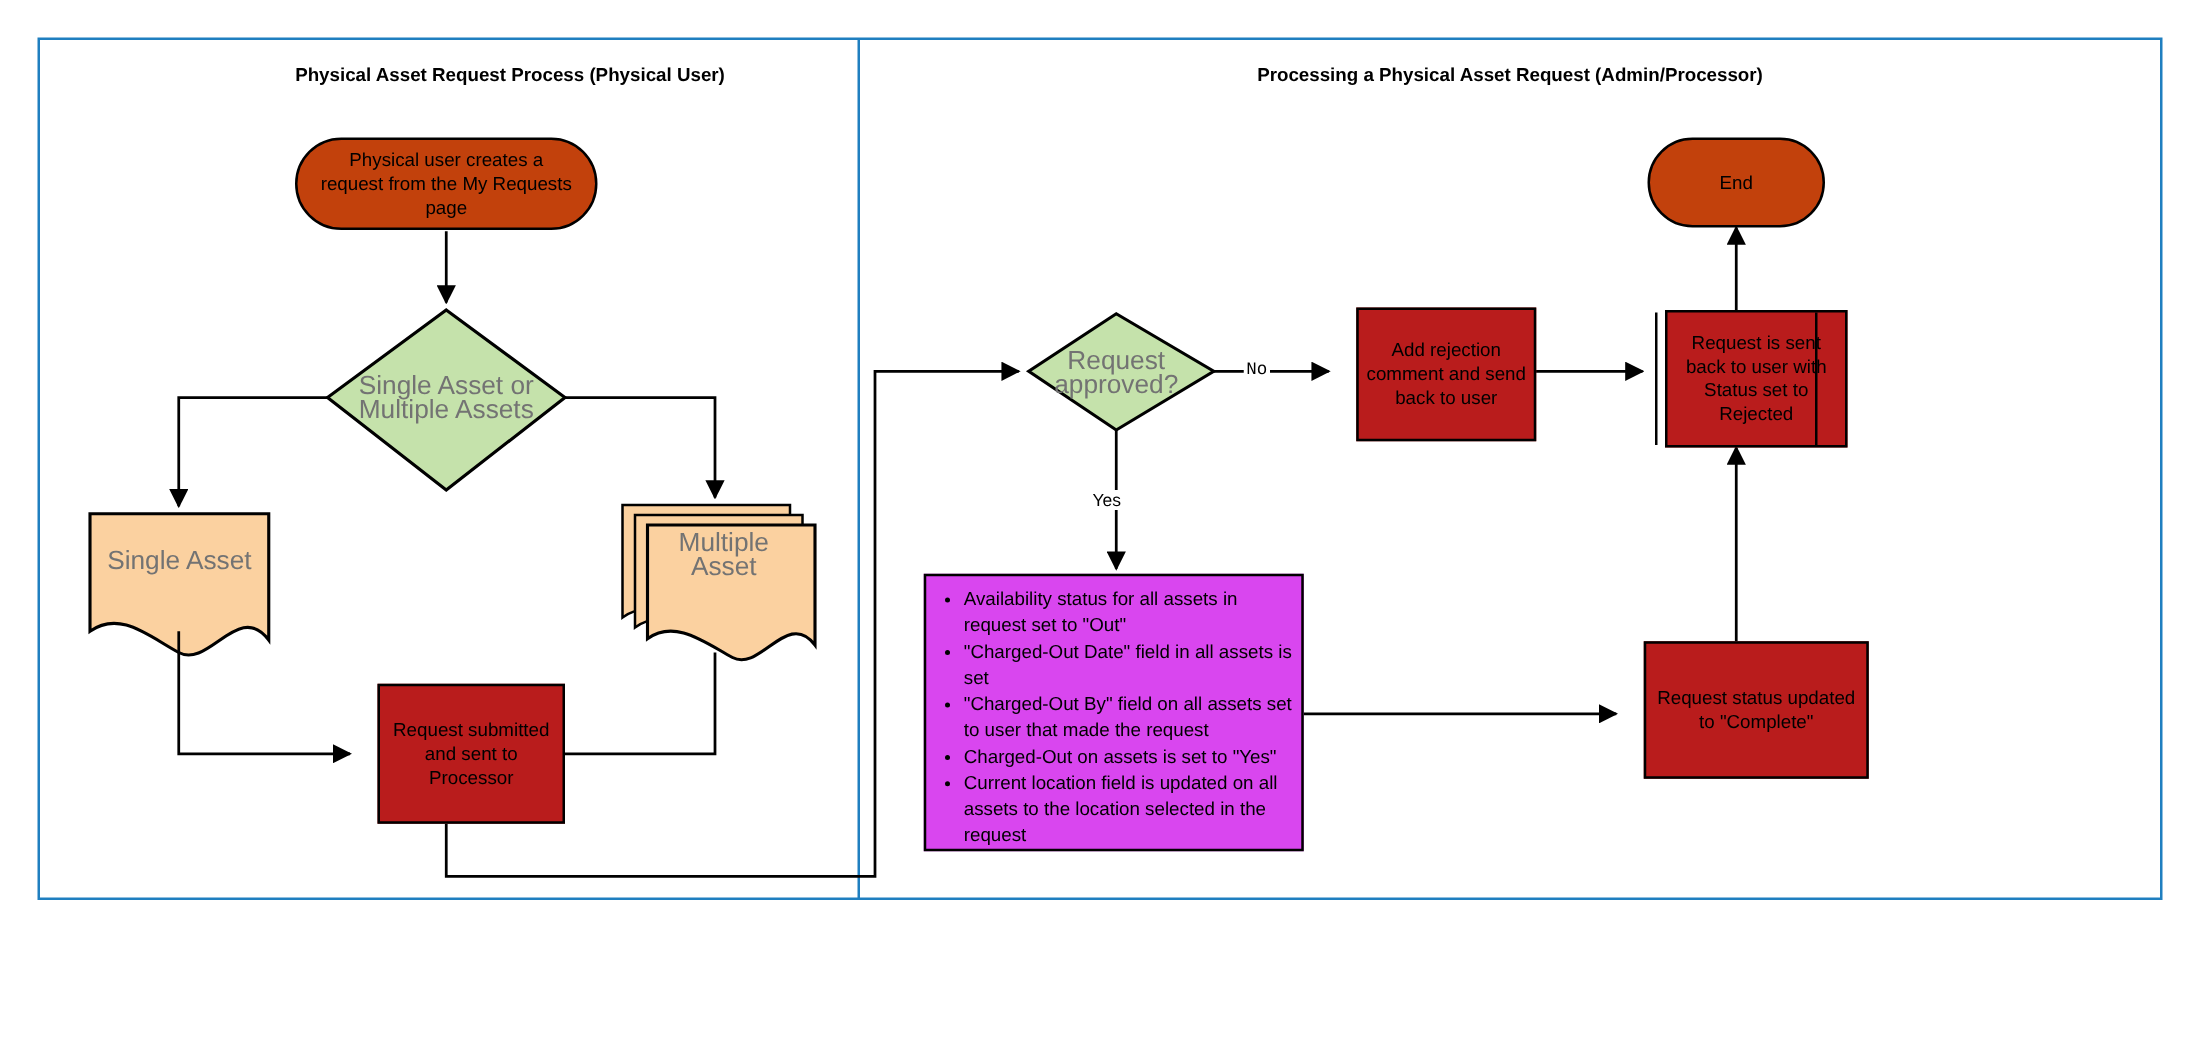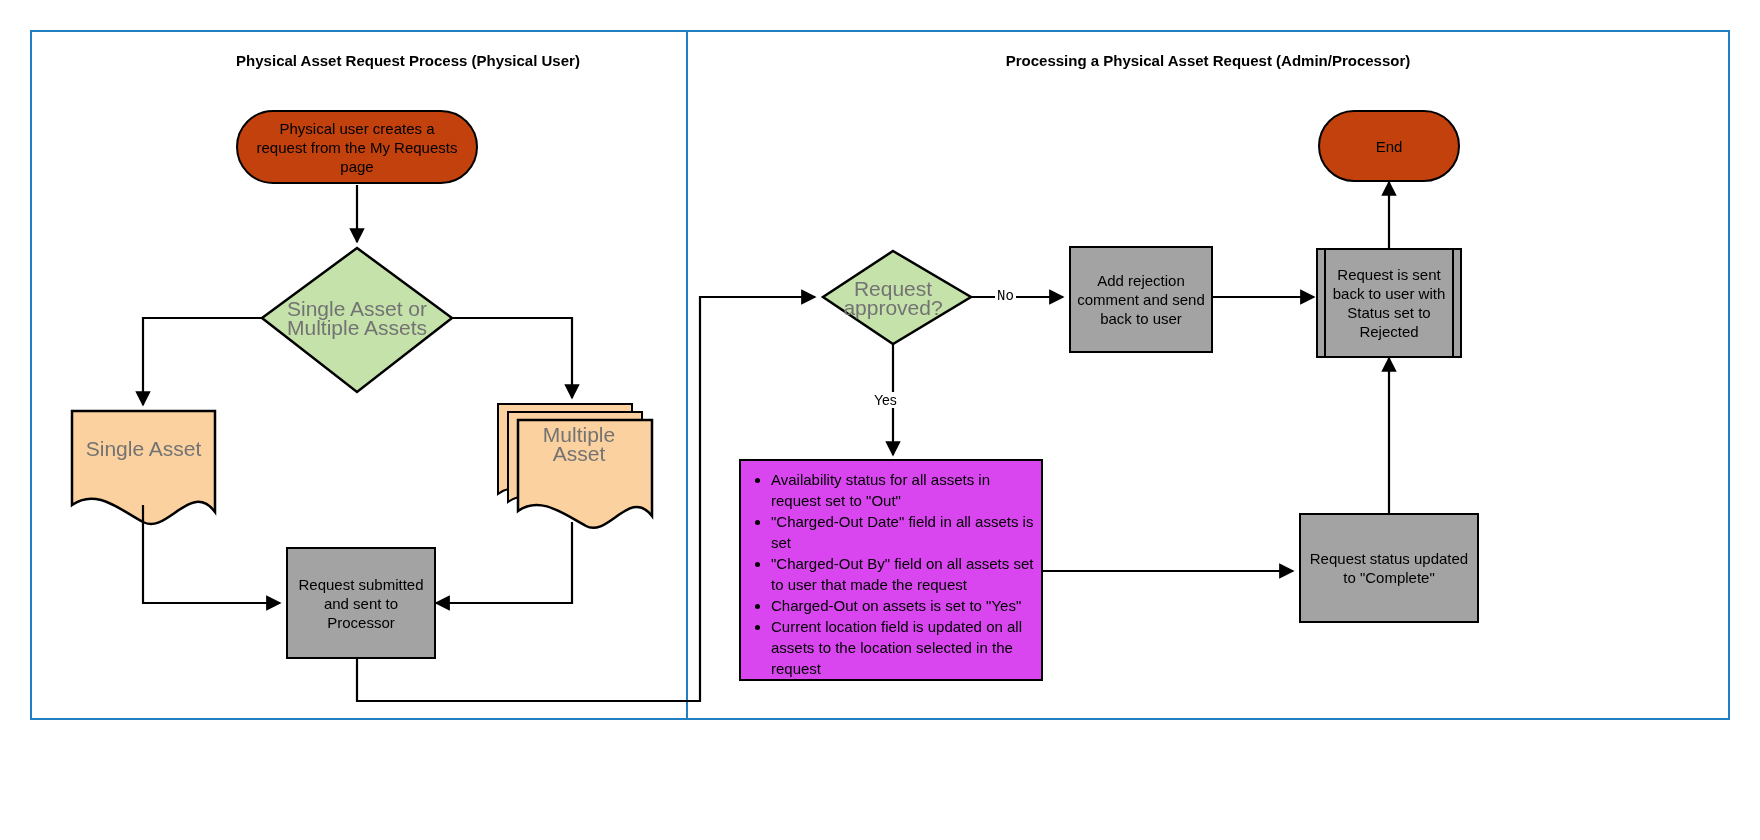--- a/index.html
+++ b/index.html
@@ -57,29 +57,30 @@
     font-size: 21px;
     line-height: 19px;
     color: #737373;
     box-sizing: border-box;
     pointer-events: none;
   }
   
   .proc {
     position: absolute;
     box-sizing: border-box;
-    background: #a3a3a3;
+    background: #b91c1c;
     border: 2px solid #000000;
     display: flex;
     align-items: center;
     justify-content: center;
     text-align: center;
     font-size: 15px;
     line-height: 19px;
     color: #000;
+    margin-left: 16px;
   }
   
   .term {
     position: absolute;
     box-sizing: border-box;
     background: #c2410c;
     border: 2px solid #000000;
     border-radius: 38px;
     display: flex;
     align-items: center;

